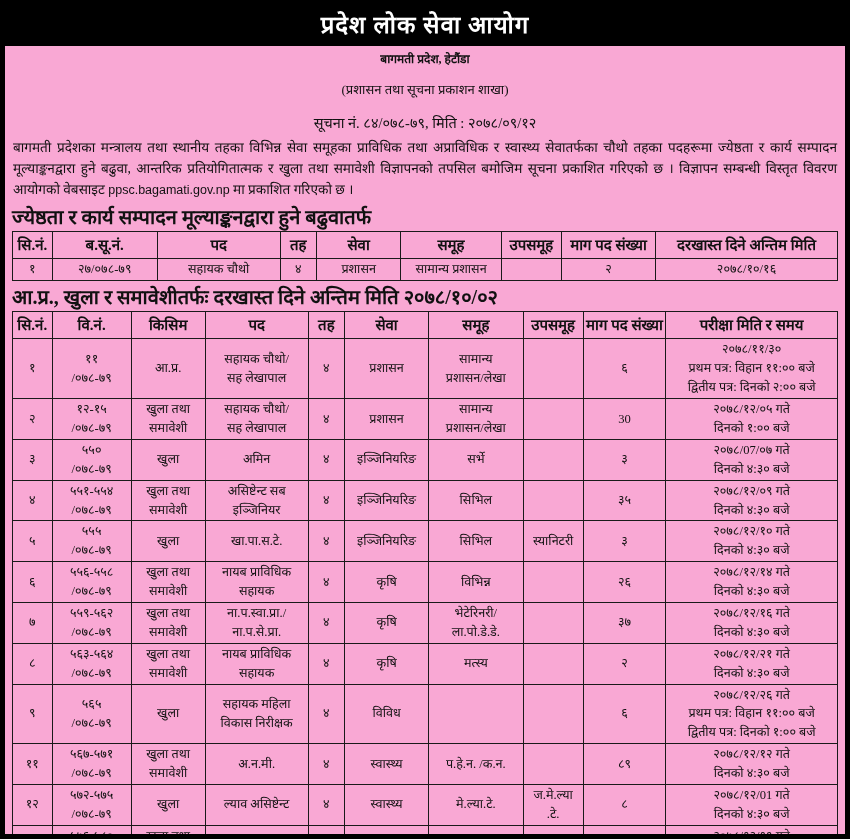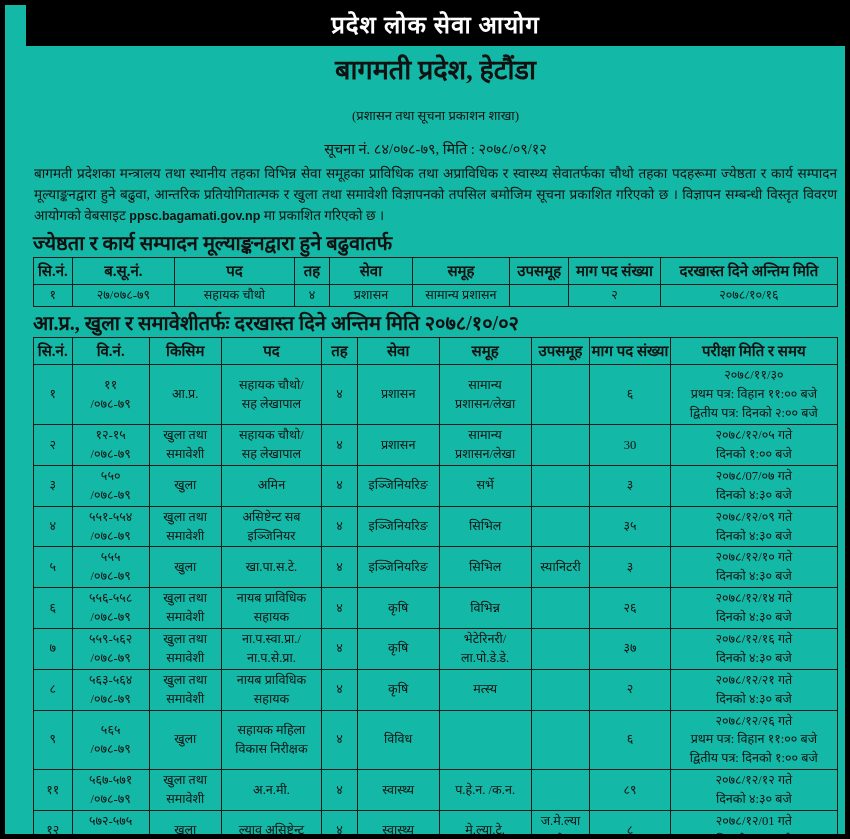--- a/index.html
+++ b/index.html
@@ -1,54 +1,53 @@
 <!DOCTYPE html>
 <html><head>
 <meta charset="utf-8">
 <style>
   html,body{margin:0;padding:0;background:#e8e8e8;}
   .page{
     position:relative;
     width:850px;height:839px;
     box-sizing:border-box;
     margin:0 auto;
-    background:#14b8a6;
+    background:#f9a8d4;
     border:5px solid #000;
     font-family:"Liberation Serif","DejaVu Serif",serif;
     color:#111;
     overflow:hidden;
-    padding-left:21px;
   }
   .title-bar{
     background:#000;color:#fff;
     text-align:center;
     font-size:24px;font-weight:bold;
     padding:2px 0 4px;
     letter-spacing:1px;
   }
   .content{
     border-top:2px solid #000;
     padding:2px 7px 4px;
   }
   .office-name{
-    text-align:center;font-weight:bold;font-size:27px;margin-top:2px;
+    text-align:center;font-weight:bold;font-size:12px;margin-top:2px;
   }
   .branch-line{
-    text-align:center;font-size:13px;margin-top:19px;
+    text-align:center;font-size:13px;margin-top:13px;
   }
   .notice-line{
     text-align:center;font-size:14.5px;margin-top:14px;
   }
   .notice-para{
     font-size:13.6px;line-height:1.55;text-align:justify;
     margin:5px 1px 2px;
   }
   .url{
     font-family:"Liberation Sans","DejaVu Sans",sans-serif;
-    font-size:12.5px;font-weight:bold;
+    font-size:12.5px;font-weight:normal;
   }
   .section-heading{
     text-align:left;font-weight:bold;font-size:20px;
     margin:2px 0 1px;
   }
   table{
     width:100%;
     border-collapse:collapse;
     table-layout:fixed;
   }

